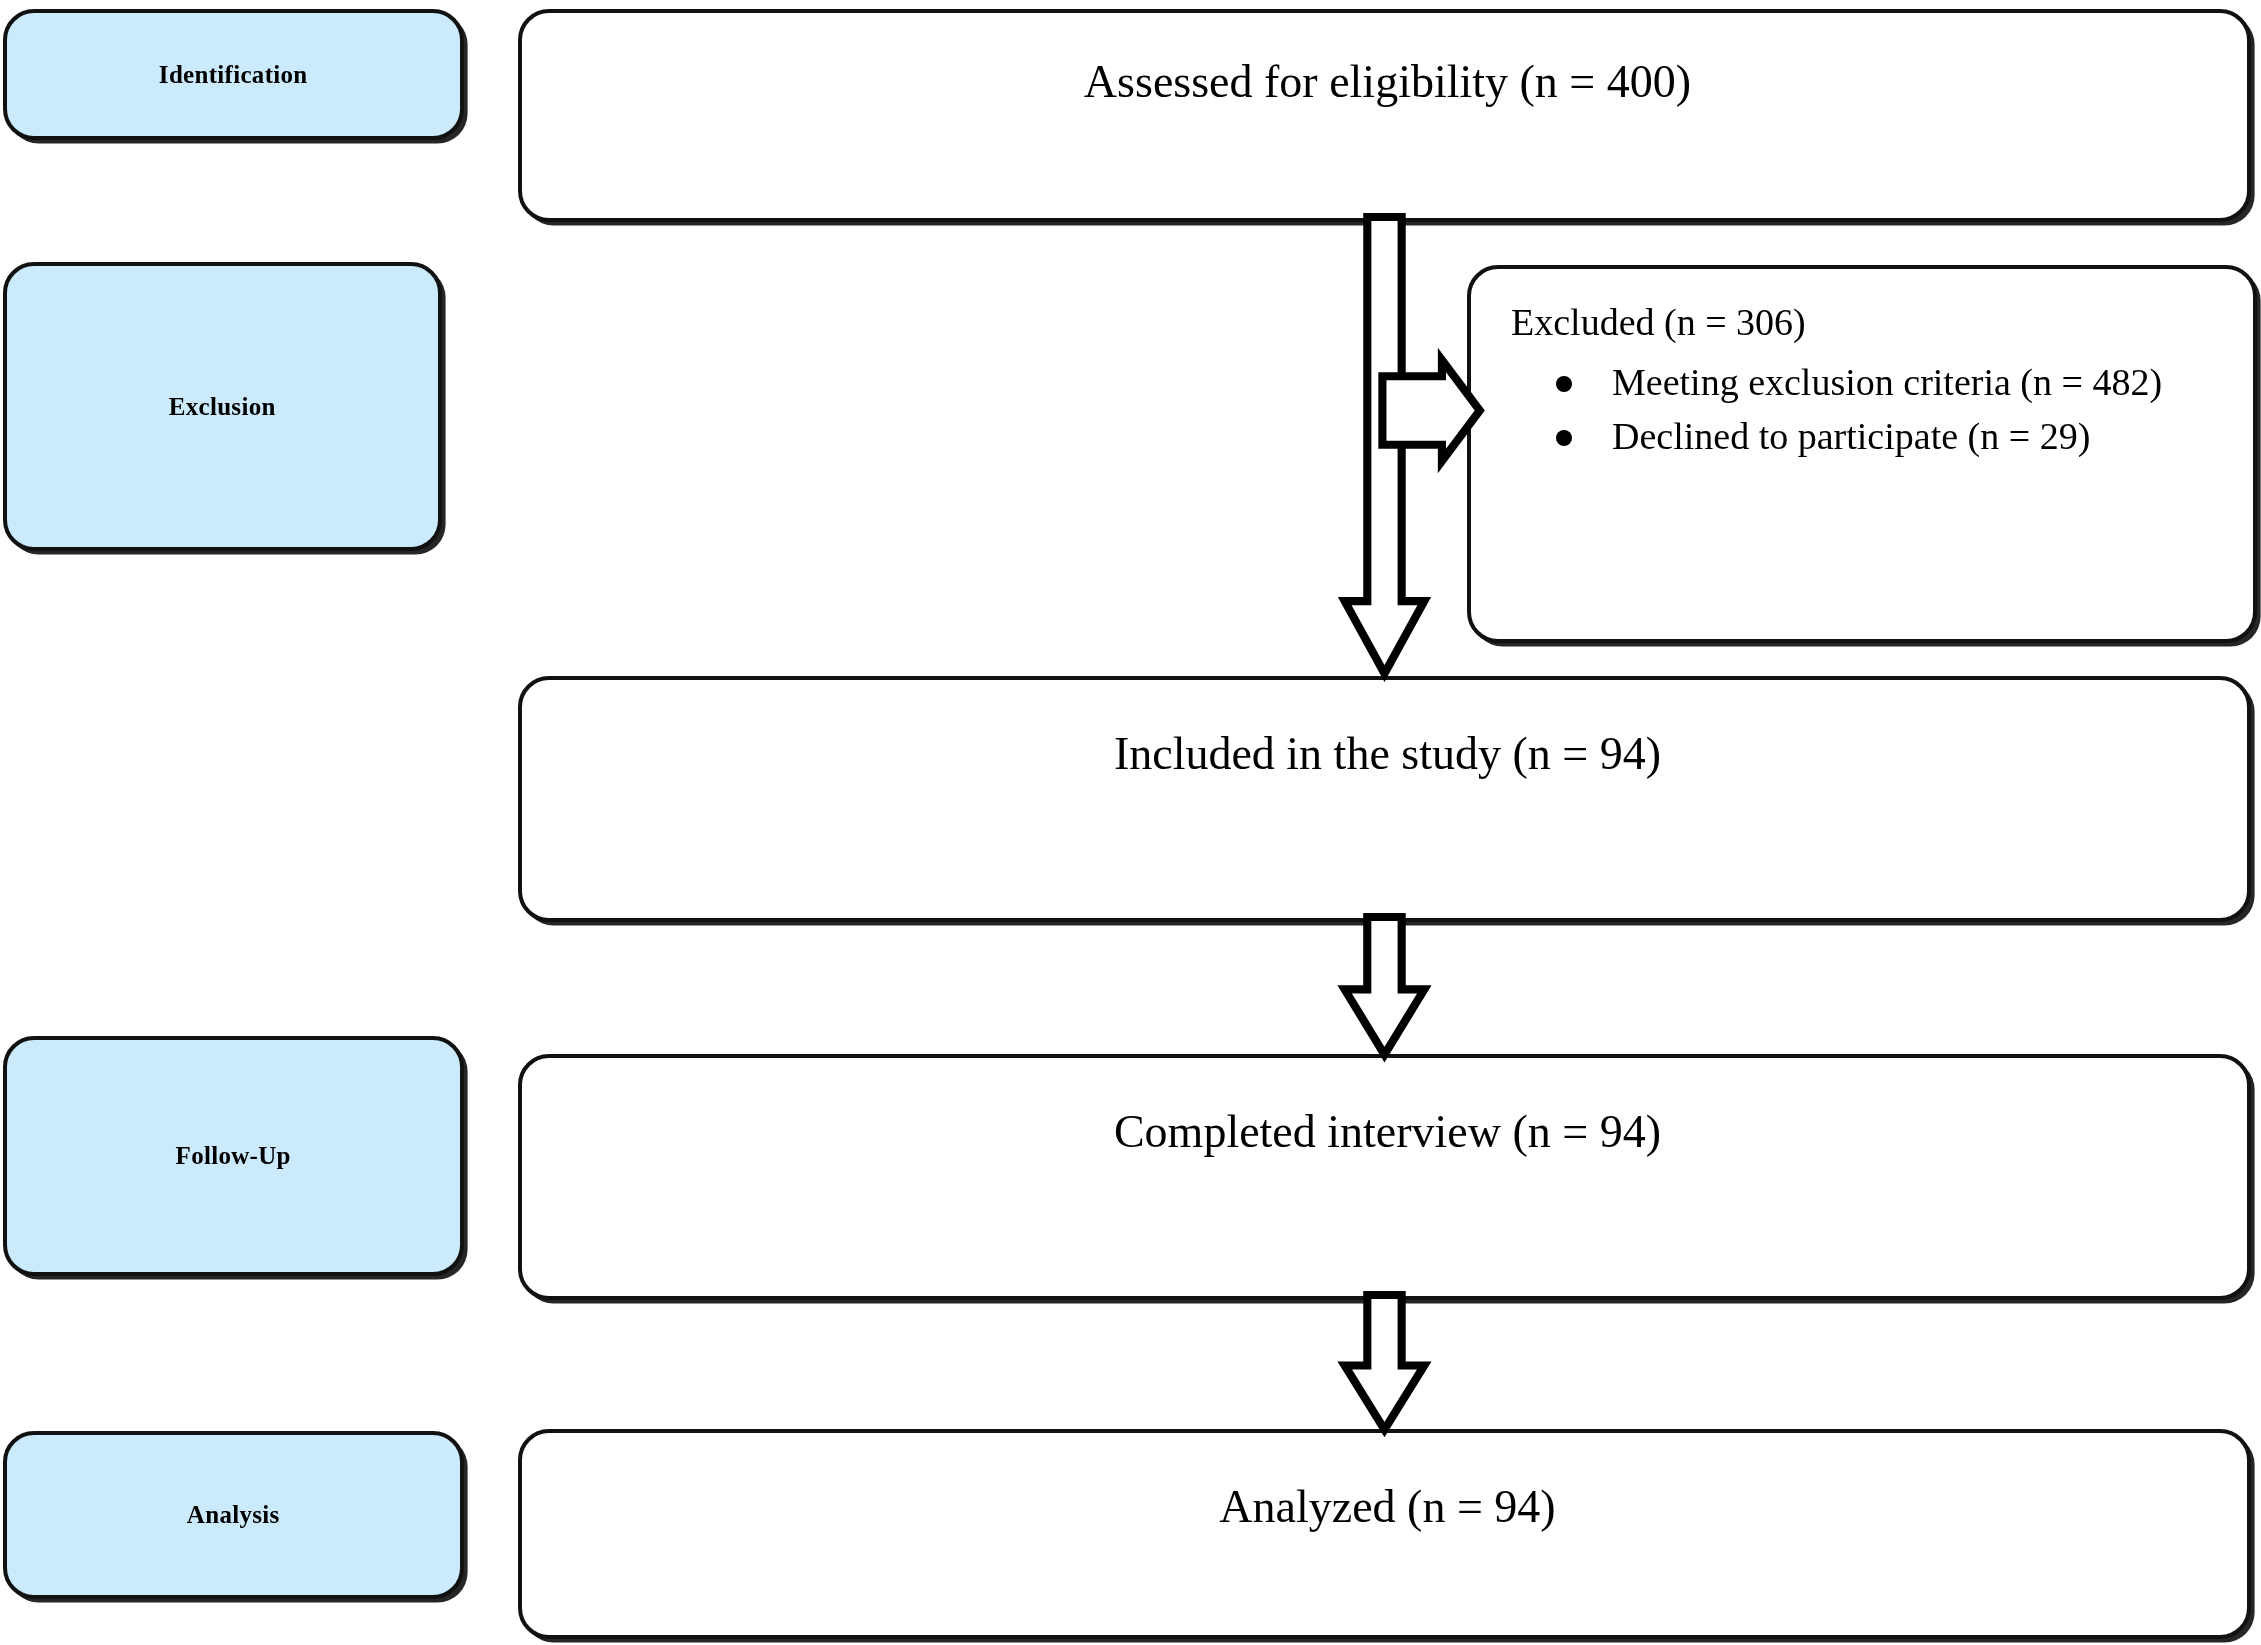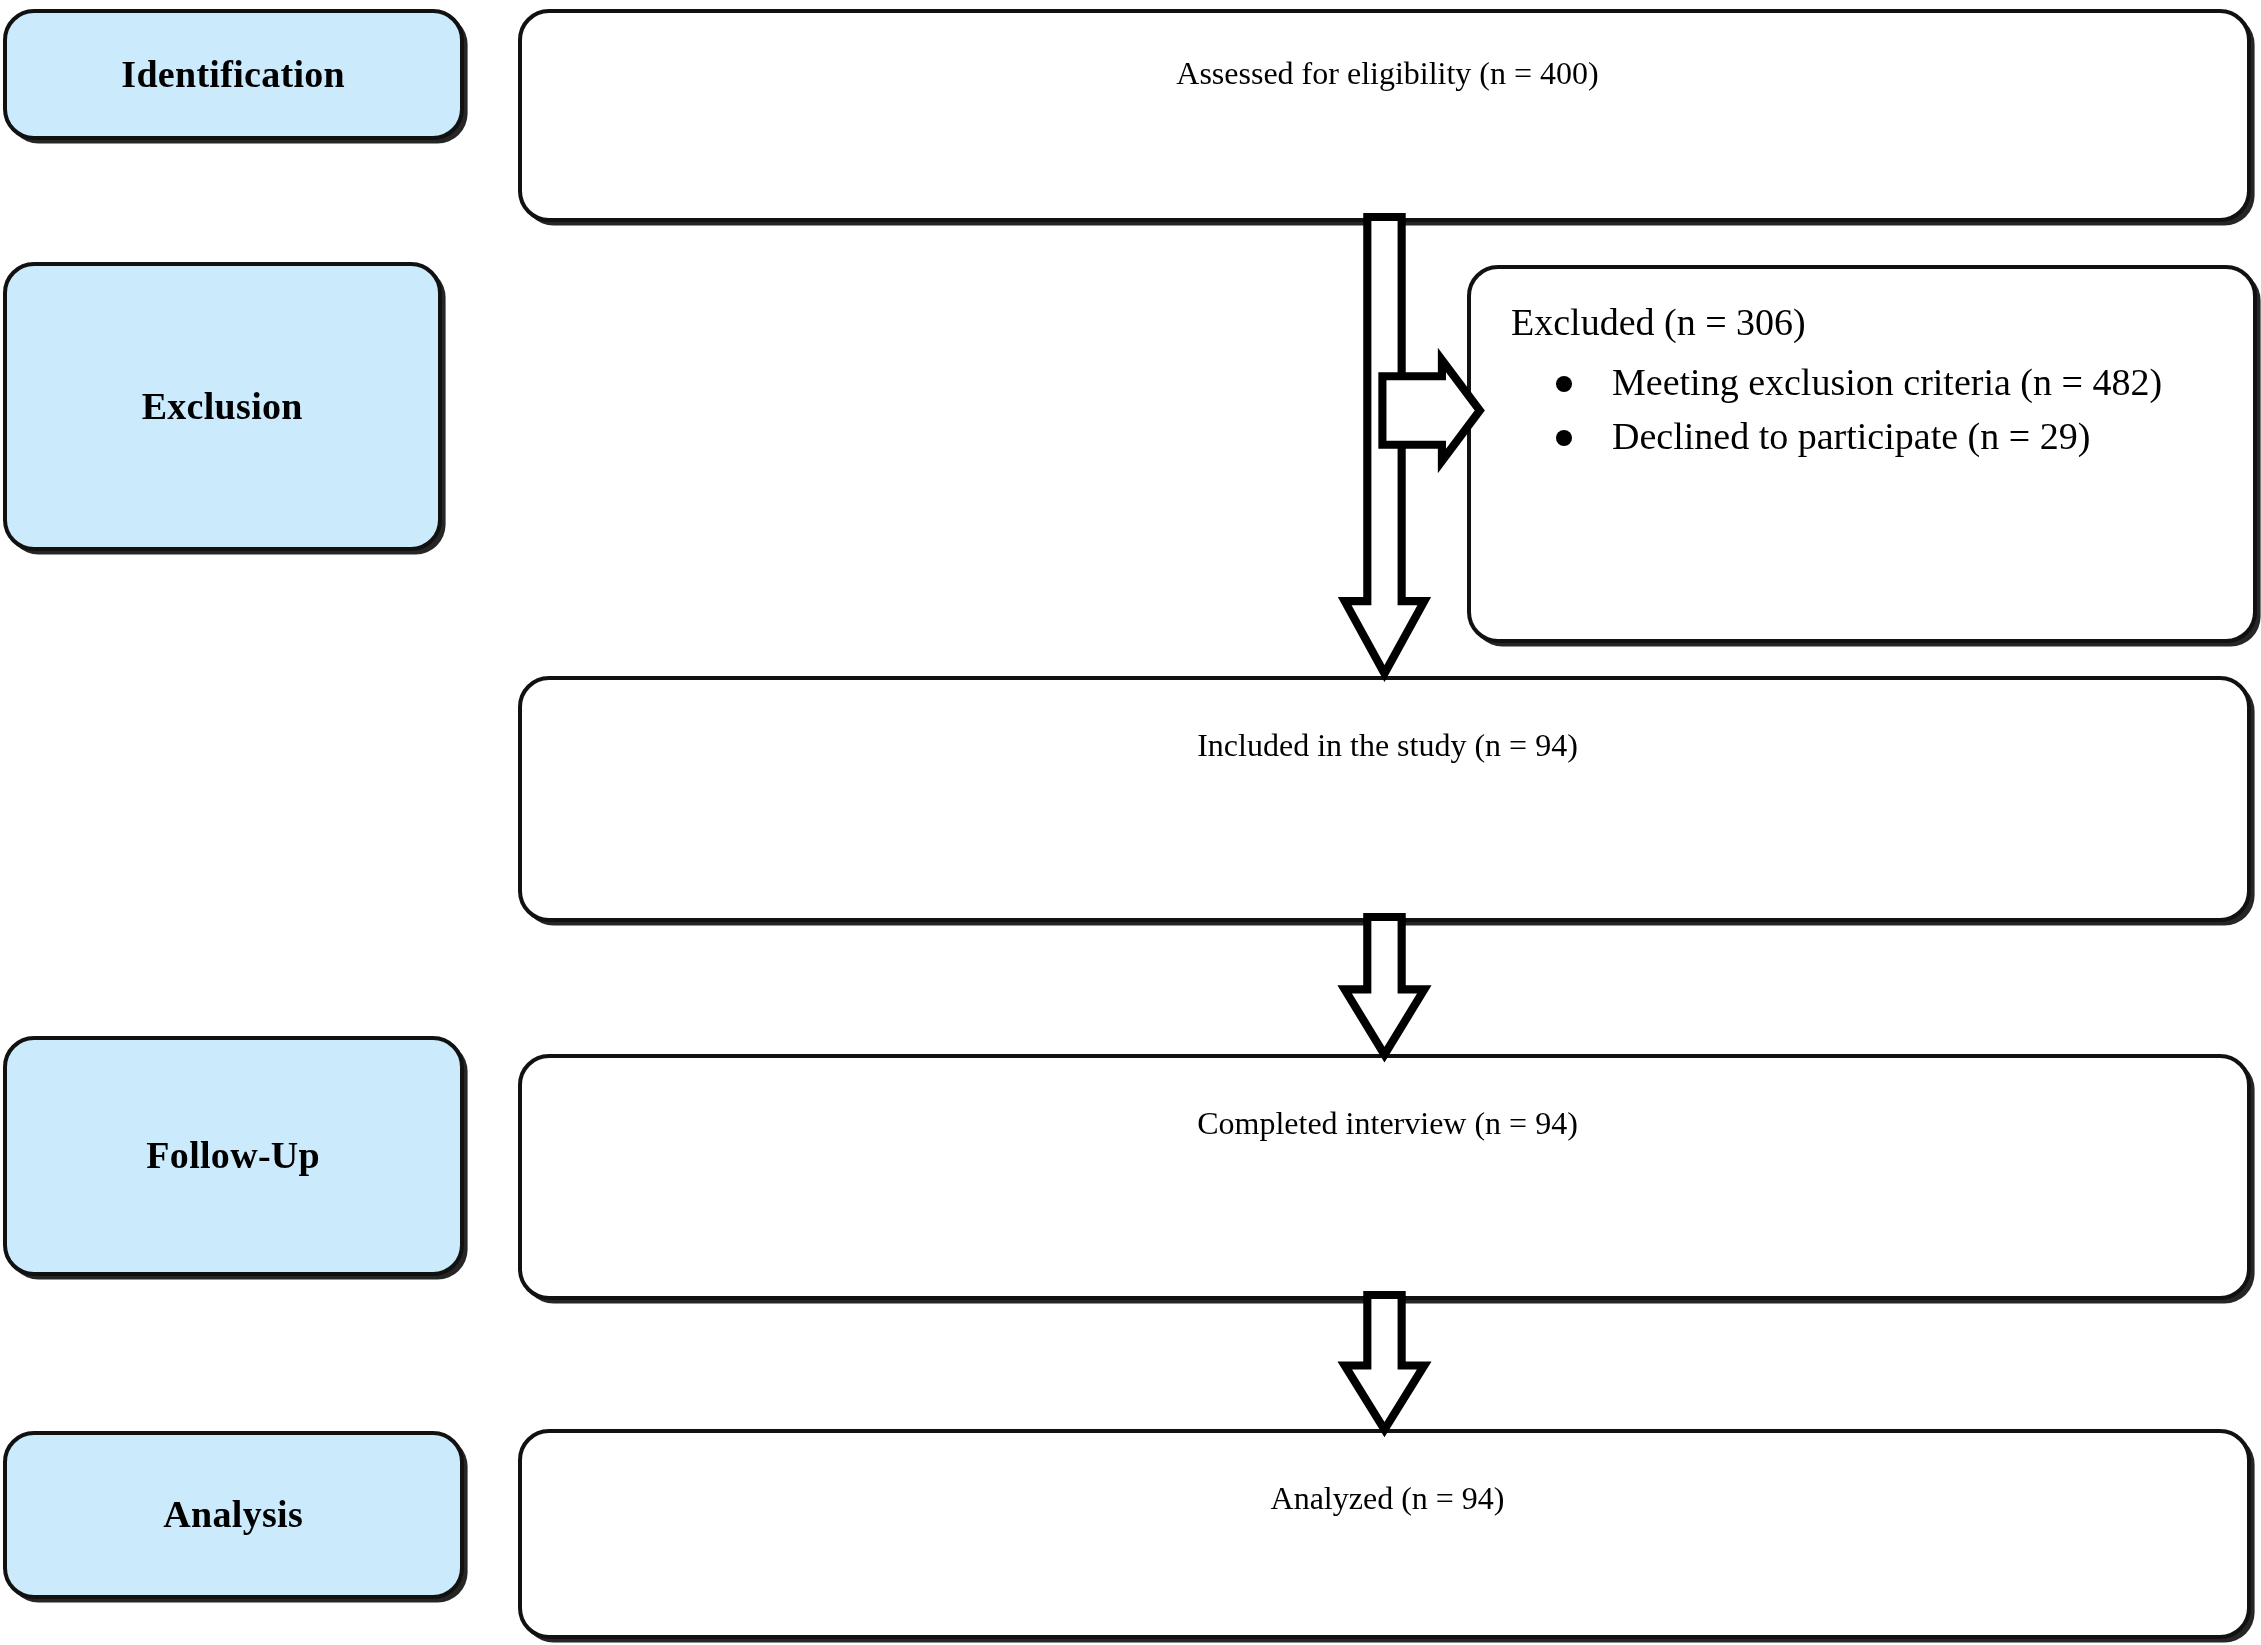--- a/index.html
+++ b/index.html
@@ -23,42 +23,42 @@
     background: var(--stage-fill, #cbeafc);
     border: 4.5px solid #111111;
     border-radius: 31px;
     display: flex;
     align-items: center;
     justify-content: center;
     box-shadow: 4.5px 4.5px 0 -0.9px rgba(0,0,0,0.85);
   }
   .stage-label {
     font-weight: bold;
-    font-size: 38px;
+    font-size: 25px;
     color: #000000;
     letter-spacing: 0.3px;
     text-align: center;
     line-height: 1.1;
   }
 
   
   .content-box {
     position: absolute;
     box-sizing: border-box;
     background: #ffffff;
     border: 4.5px solid #111111;
     border-radius: 31px;
     box-shadow: 4.5px 4.5px 0 -0.9px rgba(0,0,0,0.85);
   }
   .content-text {
     position: absolute;
     left: 6px;
     right: 0;
     text-align: center;
-    font-size: 32px;
+    font-size: 46px;
     color: #000000;
     line-height: 1.25;
   }
 
   
   .excl-inner {
     position: absolute;
     left: 0; right: 0; top: 0; bottom: 0;
     padding: 31px 40px 18px 40px;
     box-sizing: border-box;

